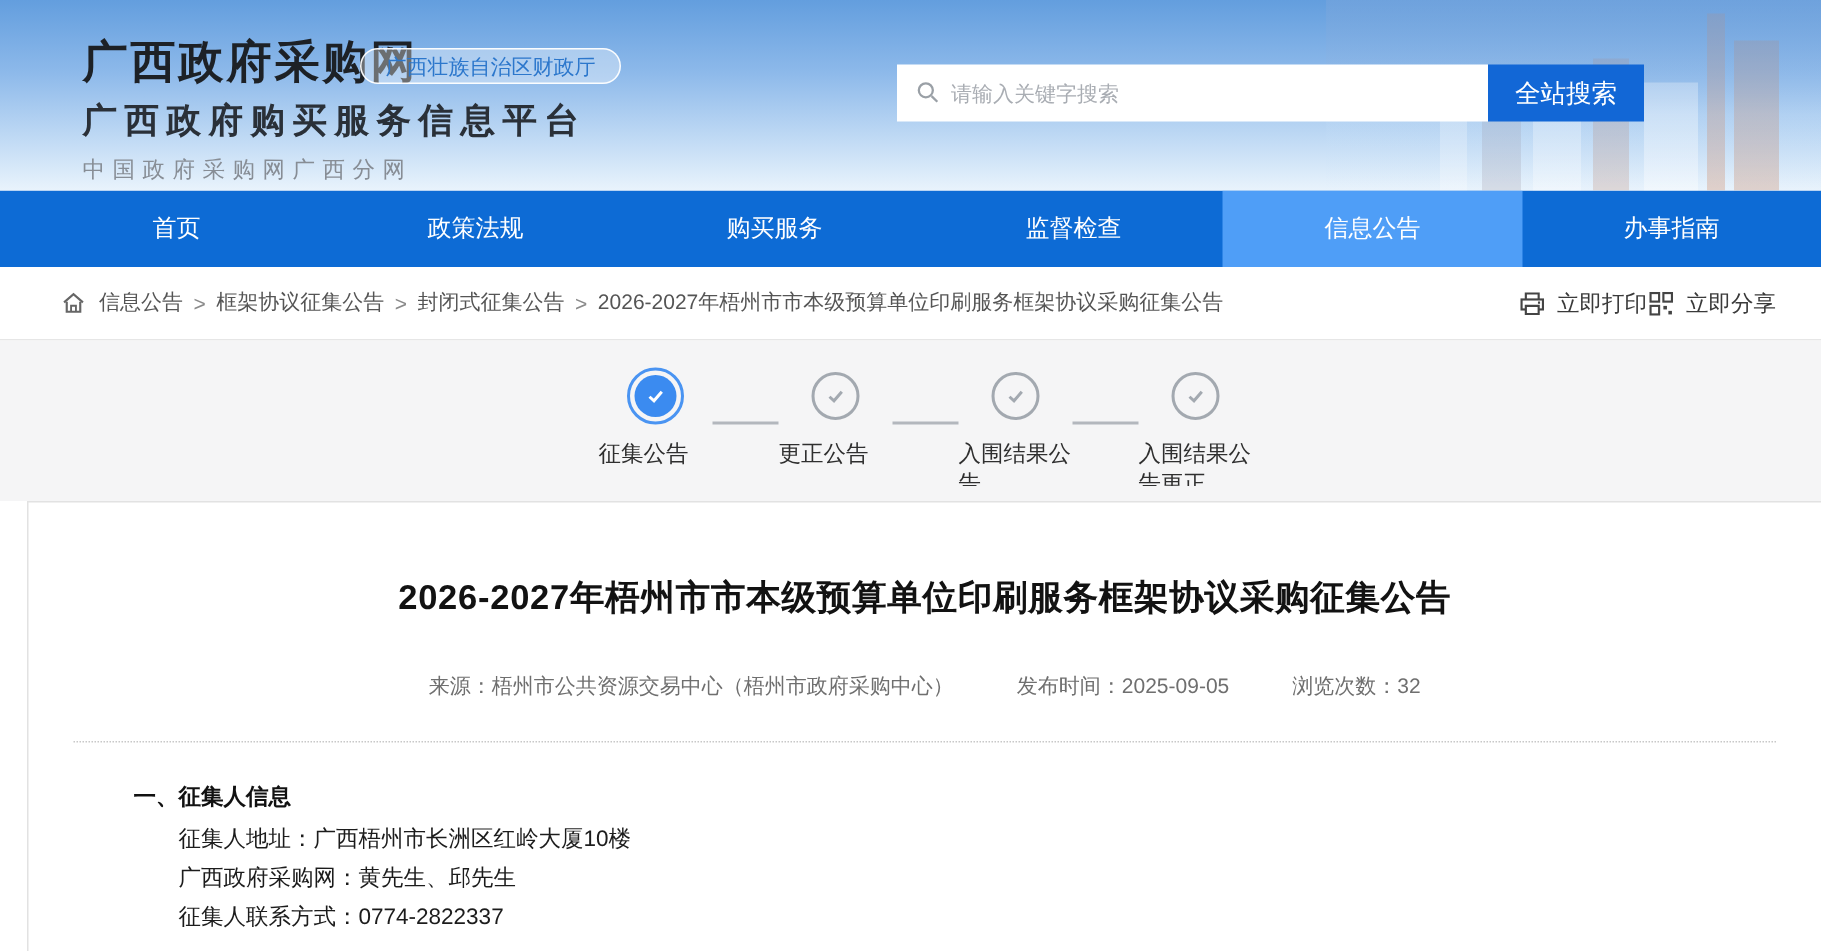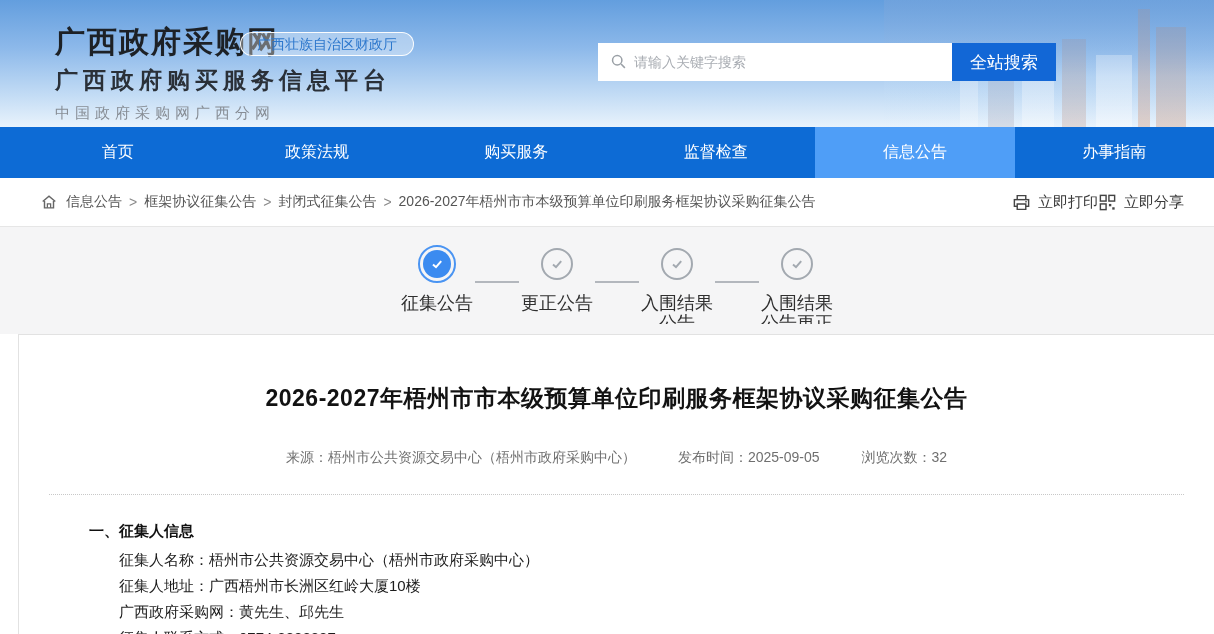--- a/index.html
+++ b/index.html
@@ -21,21 +21,21 @@
   .skyhaze { position:absolute; inset:0;
     background:linear-gradient(180deg,rgba(120,165,220,.55) 0%,rgba(200,225,248,.15) 60%,rgba(255,255,255,0) 100%); }
   .logo { position:absolute; left:55px; top:26px; }
   .logo-title { font-size:30px; font-weight:700; color:#1d2126; letter-spacing:2px; line-height:32px; }
   .logo-sub   { margin-top:7px; font-size:23px; font-weight:700; color:#2a3038; letter-spacing:5px; }
   .logo-tag   { margin-top:8px; font-size:15px; color:#878d95; letter-spacing:5px; }
   .badge { position:absolute; left:240px; top:32px; padding:3px 16px; font-size:14px;
     color:#2c77cc; background:rgba(255,255,255,.35); border:1px solid rgba(255,255,255,.95);
     border-radius:14px; line-height:16px; }
   .search { position:absolute; left:598px; top:43px; display:flex; height:38px; }
-  .search-box { position:relative; width:354px; height:38px; background:#fff; }
+  .search-box { position:relative; width:394px; height:38px; background:#fff; }
   .s-icon { position:absolute; left:12px; top:10px; width:17px; height:17px; }
   .search-box input { width:100%; height:100%; border:0; outline:none; padding:0 10px 0 36px;
     font-size:14px; color:#333; background:transparent; }
   .search-box input::placeholder { color:#a9adb3; }
   .search-btn { width:104px; height:38px; border:0; background:#1267d6; color:#fff;
     font-size:17px; cursor:pointer; font-family:inherit; }
 
   
   .nav { height:51px; background:#0d6bd5; display:flex; padding-left:18px;justify-content:flex-end; }
   .nav-item { width:200px; height:51px; display:flex; align-items:center; justify-content:center;
@@ -58,21 +58,21 @@
   .stepper { display:flex; align-items:flex-start; padding-top:18px; margin-left:20px; }
   .step { width:76px; display:flex; flex-direction:column; align-items:center; cursor:pointer; }
   .circle { width:32px; height:32px; border-radius:50%; border:2px solid #a3a9b0;
     display:flex; align-items:center; justify-content:center; background:transparent; }
   .circle svg { width:16px; height:16px; }
   .circle-wrap { width:38px; height:38px; border-radius:50%; display:flex;
     align-items:center; justify-content:center; }
   .step.active .circle-wrap { border:2px solid #4a94f2; background:#f5f5f6; }
   .step.active .circle { width:28px; height:28px; border:0; background:#3b8bf0; }
   .conn { width:44px; height:2px; background:#b3b7bd; margin-top:36px; }
-  .slabel { margin-top:10px; font-size:18px; color:#2f2f2f; text-align:center;
+  .slabel { margin-top:10px; font-size:15px; color:#2f2f2f; text-align:left;
     line-height:20px; height:31px; overflow:hidden; width:76px; }
 
   
   .card { margin-left:18px; width:1196px; min-height:301px; background:#fff;
     border:1px solid #e2e2e2; border-right:0; border-bottom:0; padding-top:48px; }
   .a-title { text-align:center; font-size:23px; font-weight:700; color:#121212; letter-spacing:.5px; }
   .a-meta { margin-top:35px; display:flex; justify-content:center; gap:42px;
     font-size:14px; color:#6f6f6f; }
   .dotline { margin:27px 30px 0; border-bottom:1px dotted #c8c8c8; }
   .a-body { margin-top:27px; font-size:15px; color:#1c1c1c; }
@@ -209,20 +209,19 @@
   <main class="card">
     <h1 class="a-title">2026-2027年梧州市市本级预算单位印刷服务框架协议采购征集公告</h1>
     <div class="a-meta">
       <span><span>来源：</span><span>梧州市公共资源交易中心（梧州市政府采购中心）</span></span>
       <span><span>发布时间：</span><span>2025-09-05</span></span>
       <span><span>浏览次数：</span><span>32</span></span>
     </div>
     <div class="dotline"></div>
     <div class="a-body">
       <div class="sec-title">一、征集人信息</div>
-      <p class="a-line">征集人名称：梧州市公共资源交易中心（梧州市政府采购中心）</p>
       <p class="a-line">征集人地址：广西梧州市长洲区红岭大厦10楼</p>
       <p class="a-line">广西政府采购网：黄先生、邱先生</p>
       <p class="a-line">征集人联系方式：0774-2822337</p>
     </div>
   </main>
 
 </div>
 
 </body></html>

